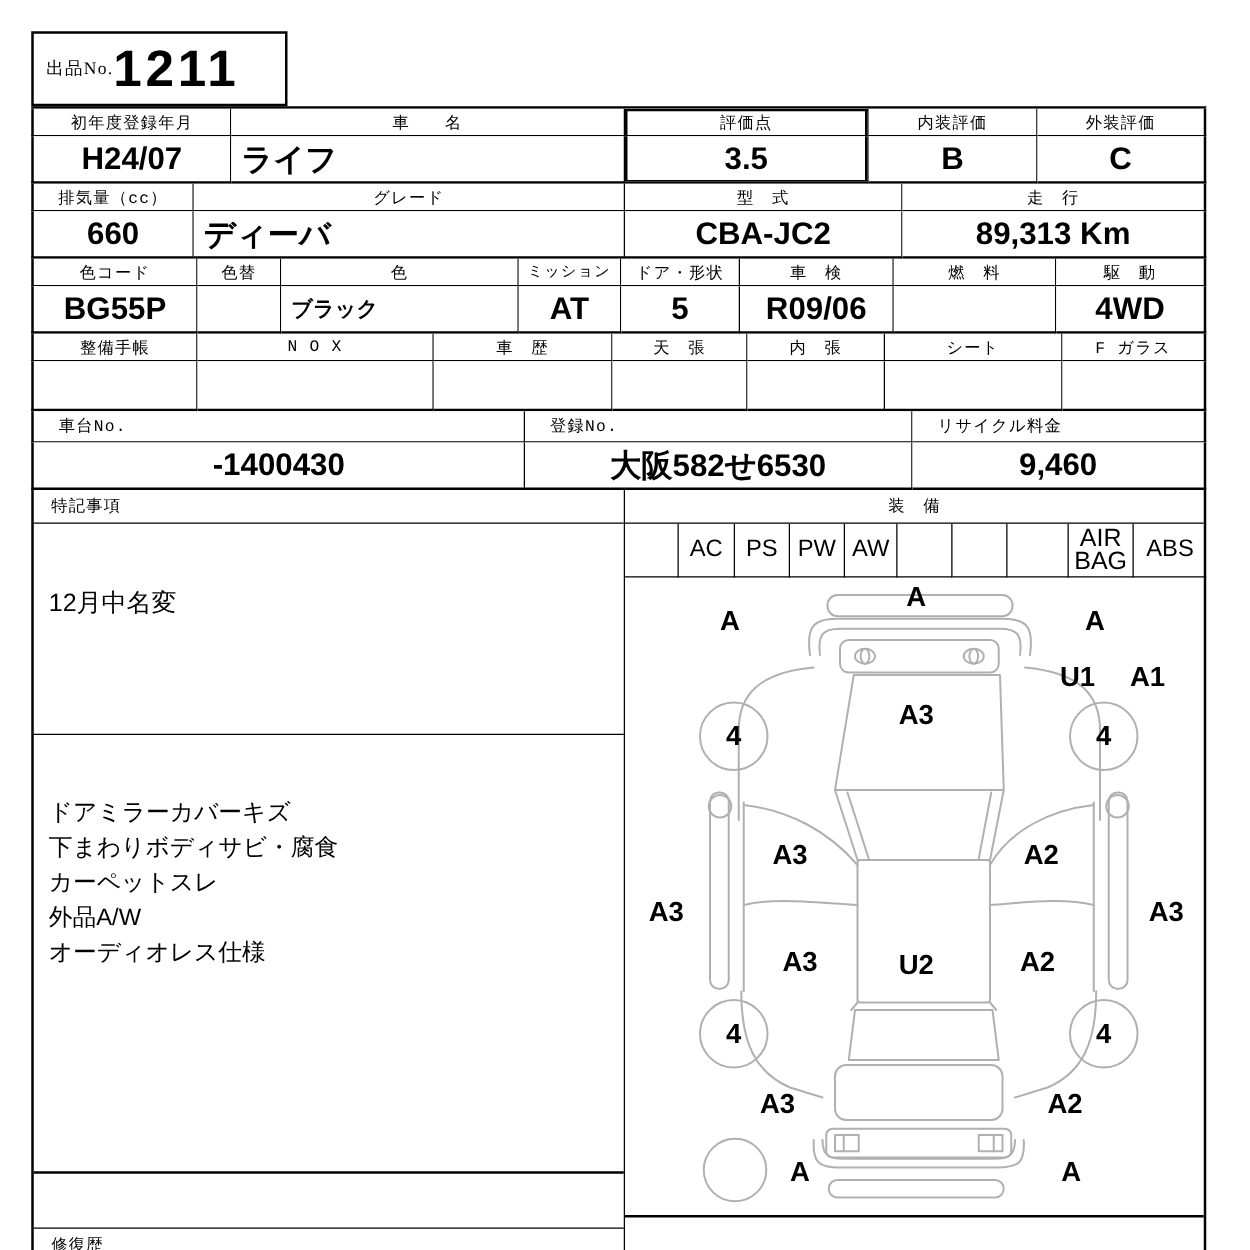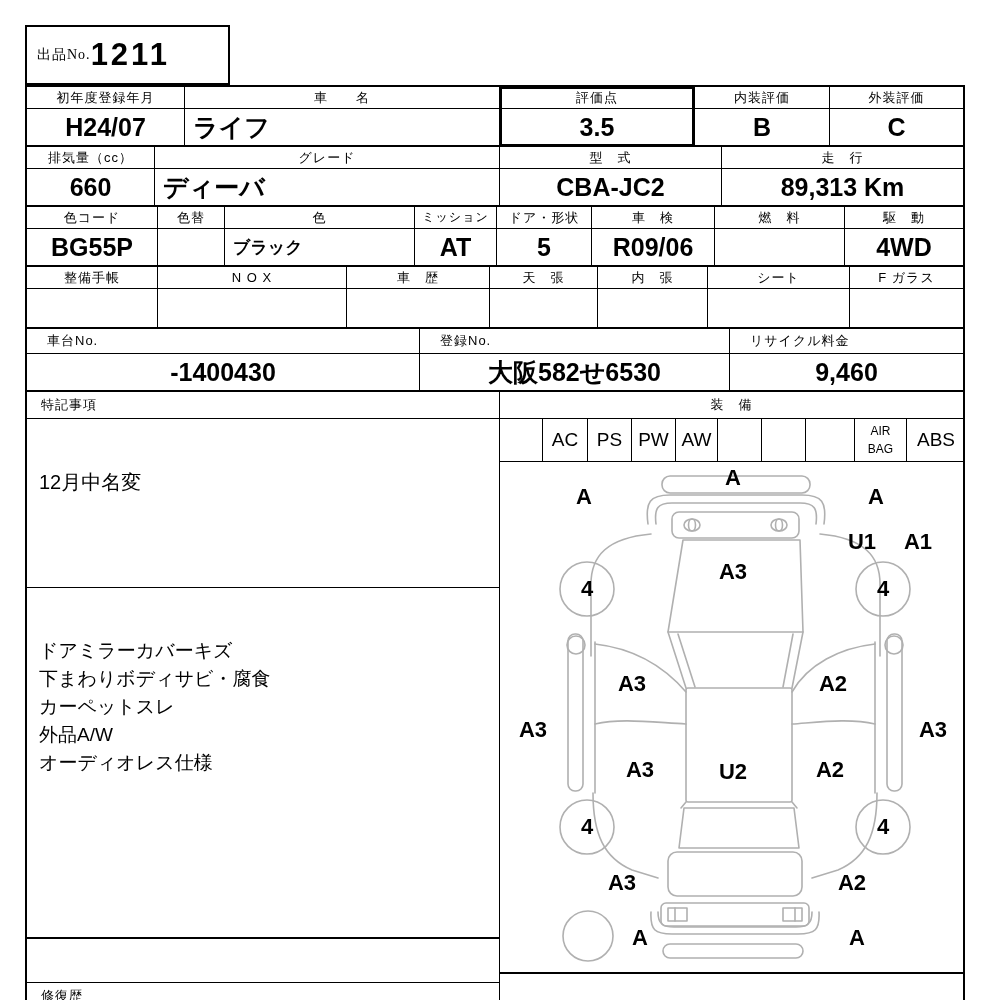--- a/index.html
+++ b/index.html
@@ -2,29 +2,29 @@
 <html><head>
 <meta charset="utf-8">
 <style>
   html,body{margin:0;padding:0;background:#ffffff;}
   body{width:1000px;height:1000px;position:relative;font-family:"Liberation Sans",sans-serif;color:#000;}
   .sheet{position:absolute;left:25px;top:25px;width:940px;}
 
   
   .lot{width:205px;height:60px;border:2px solid #000;box-sizing:border-box;display:flex;align-items:center;padding:0 10px;gap:0;background:#fff;}
   .lot-label{font-family:"Liberation Serif",serif;font-size:14px;letter-spacing:1px;}
-  .lot-num{font-size:31px;font-weight:bold;letter-spacing:3px;}
+  .lot-num{font-size:41px;font-weight:bold;letter-spacing:3px;}
 
   
   .tbl{border-top:2px solid #000;}
   .row{display:flex;}
   .c{flex:0 0 auto;box-sizing:border-box;border-right:1px solid #000;border-bottom:1px solid #000;display:flex;align-items:center;justify-content:center;overflow:hidden;background:#fff;}
   .le{border-left:2px solid #000;}
   .re{border-right:2px solid #000;}
-  .hd{height:22px;font-family:Liberation Sans, sans-serif;font-size:13px;letter-spacing:1px;}
+  .hd{height:22px;font-family:Liberation Mono, monospace;font-size:13px;letter-spacing:1px;}
   .vl{height:38px;font-size:25px;font-weight:bold;border-bottom-width:2px;}
   .h40{height:40px;}
   .h25{height:25px;text-align:center;}
   .al{justify-content:flex-start;padding-left:8px;}
   .hl{justify-content:flex-start;padding-left:20px;}
   .small{font-size:17px;}
   .score-h{box-shadow:inset 2px 2px 0 0 #000, inset -2px 0 0 0 #000;}
   .score-v{box-shadow:inset 2px 0 0 0 #000, inset -2px 0 0 0 #000, inset 0 -1px 0 0 #000;}
 
   
@@ -156,21 +156,21 @@
       <div class="equip-h">装　備</div>
       <div class="equip-row">
         <div class="ec" style="width:43px"></div>
         <div class="ec" style="width:45px">AC</div>
         <div class="ec" style="width:44px">PS</div>
         <div class="ec" style="width:44px">PW</div>
         <div class="ec" style="width:42px">AW</div>
         <div class="ec" style="width:44px"></div>
         <div class="ec" style="width:44px"></div>
         <div class="ec" style="width:49px"></div>
-        <div class="ec" style="width:52px;font-size:12px">AIR
+        <div class="ec" style="width:52px;font-size:20px">AIR
 BAG</div>
         <div class="ec" style="width:58px">ABS</div>
       </div>
 
       <div class="diagram-box">
         <svg id="car-svg" width="462" height="508" viewBox="0 0 462 508">
           <g stroke="#b0b0b0" fill="none" stroke-width="1.6" stroke-linecap="round" stroke-linejoin="round">
 
             <rect x="162" y="14" width="148" height="17" rx="8"></rect>
             <path d="M148,62 C145,40 150,33 170,33 L302,33 C322,33 327,40 324,62"></path>

